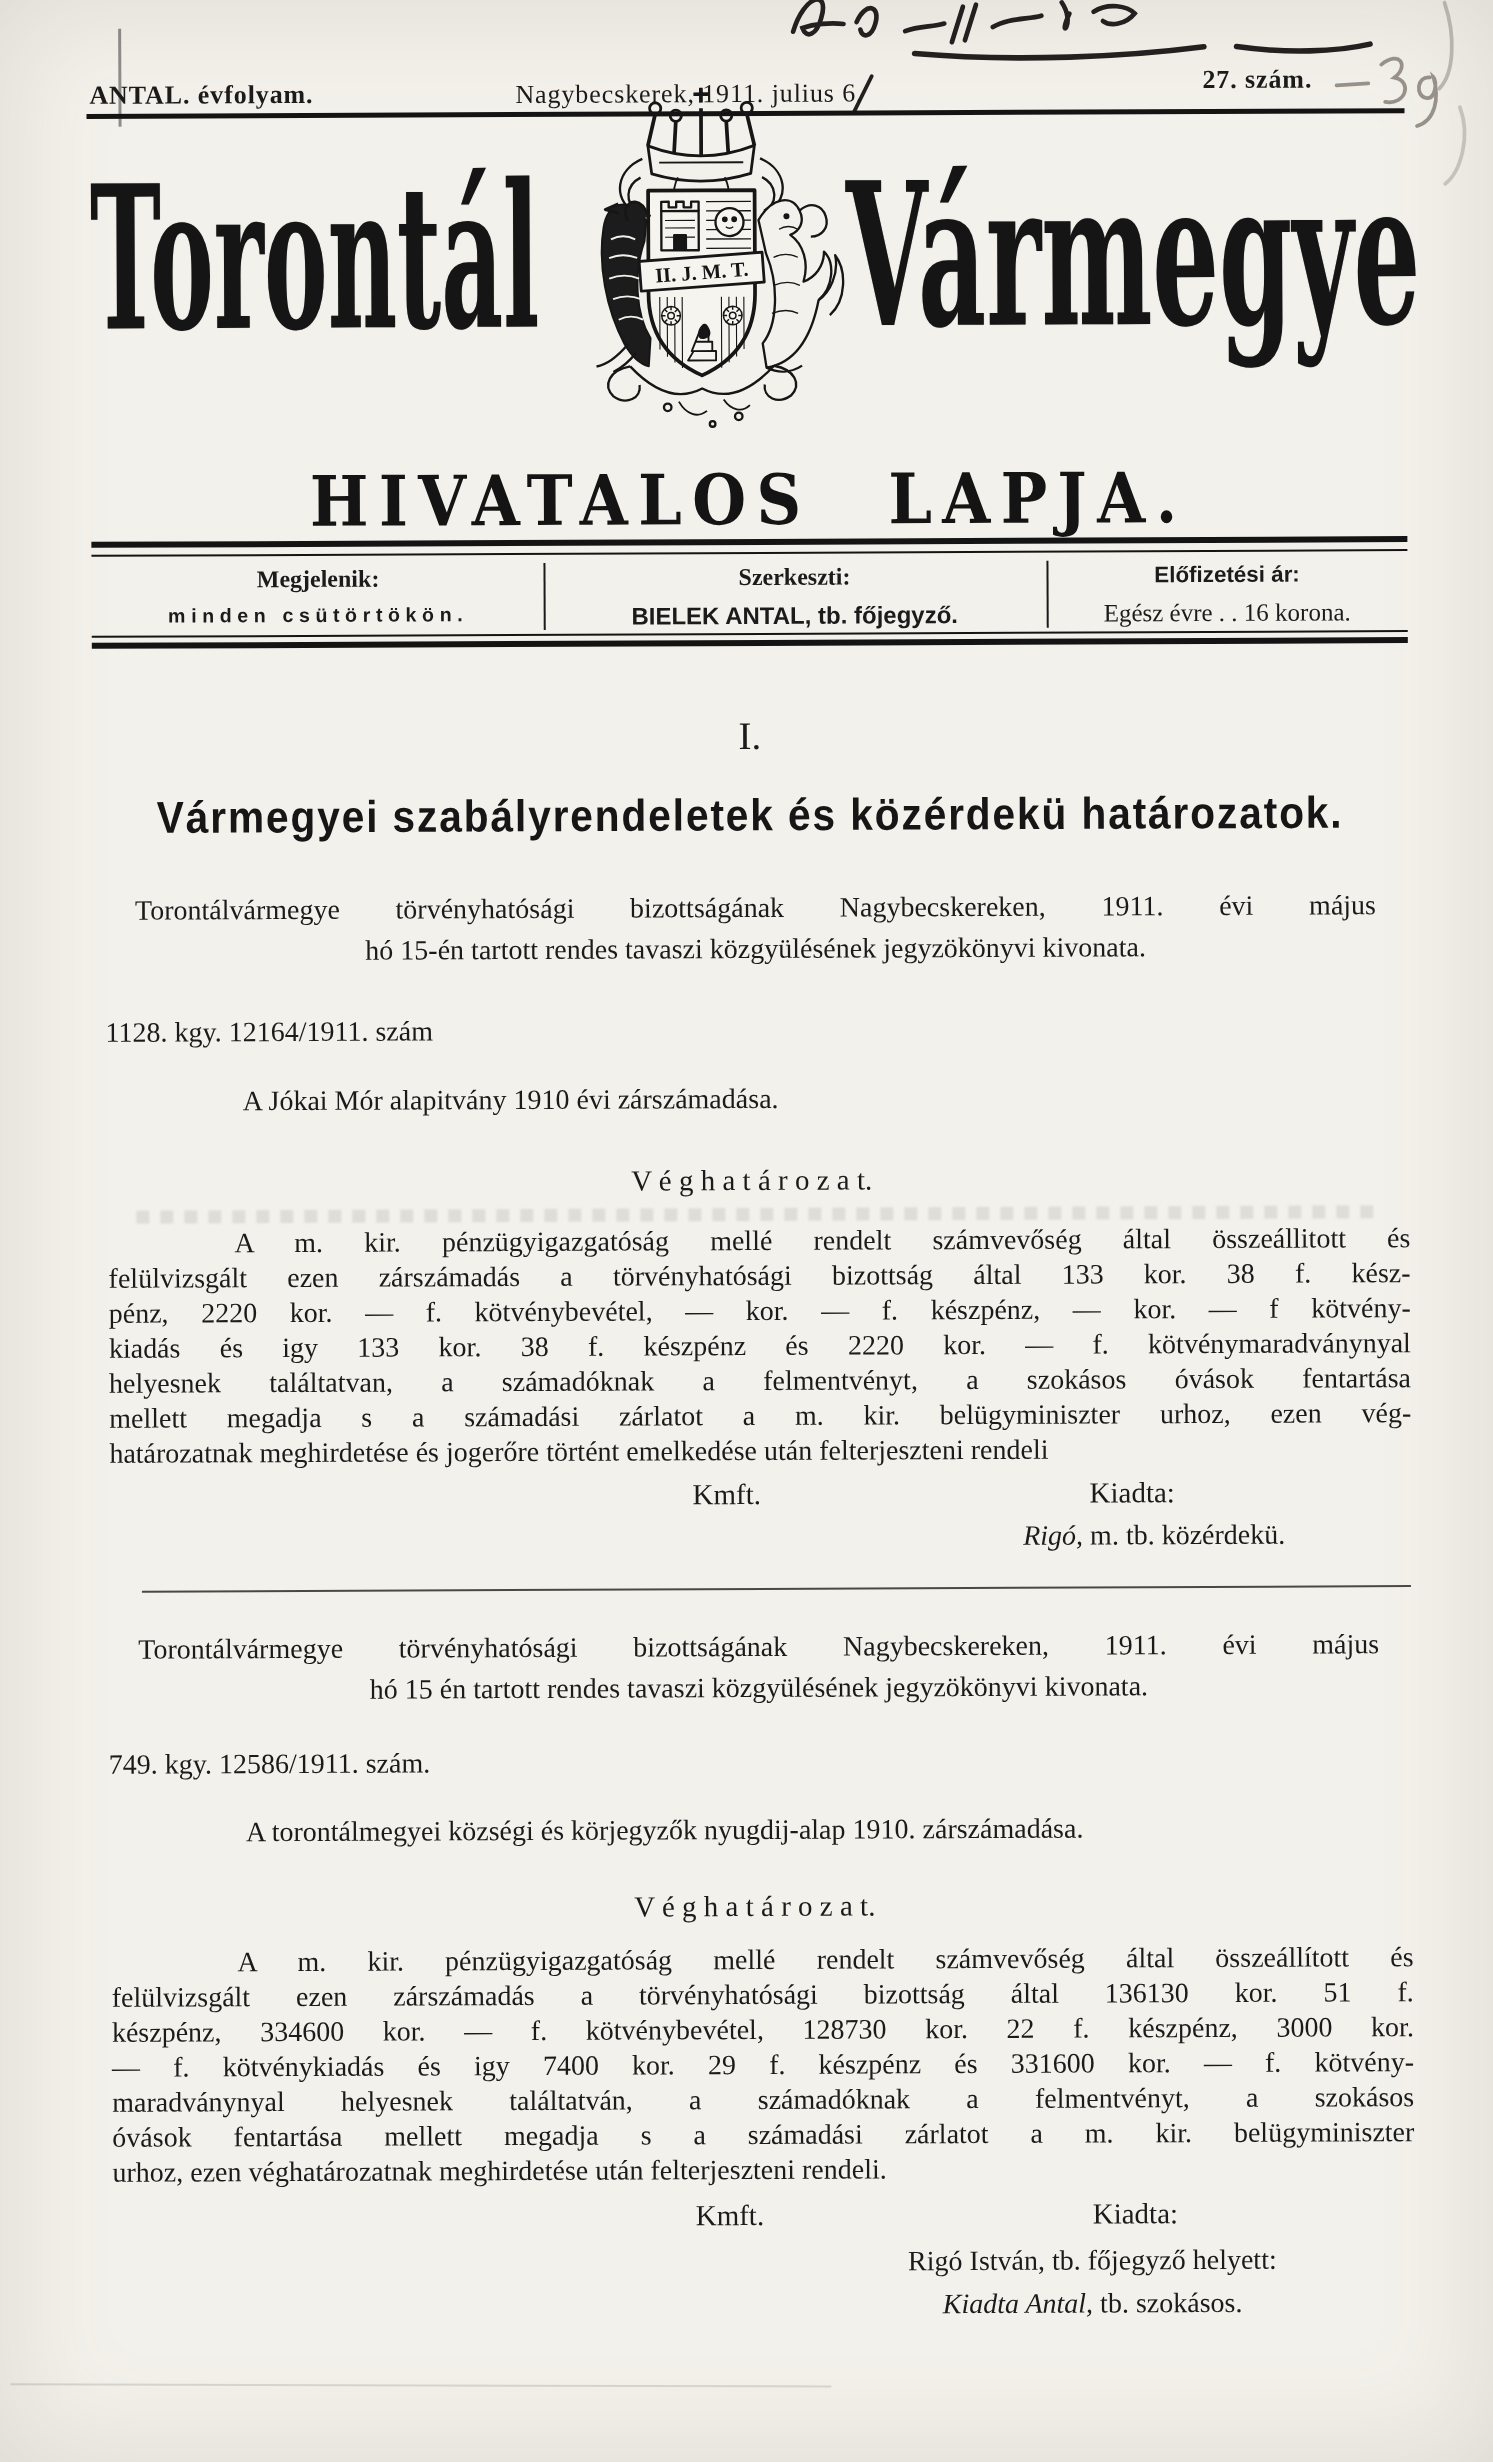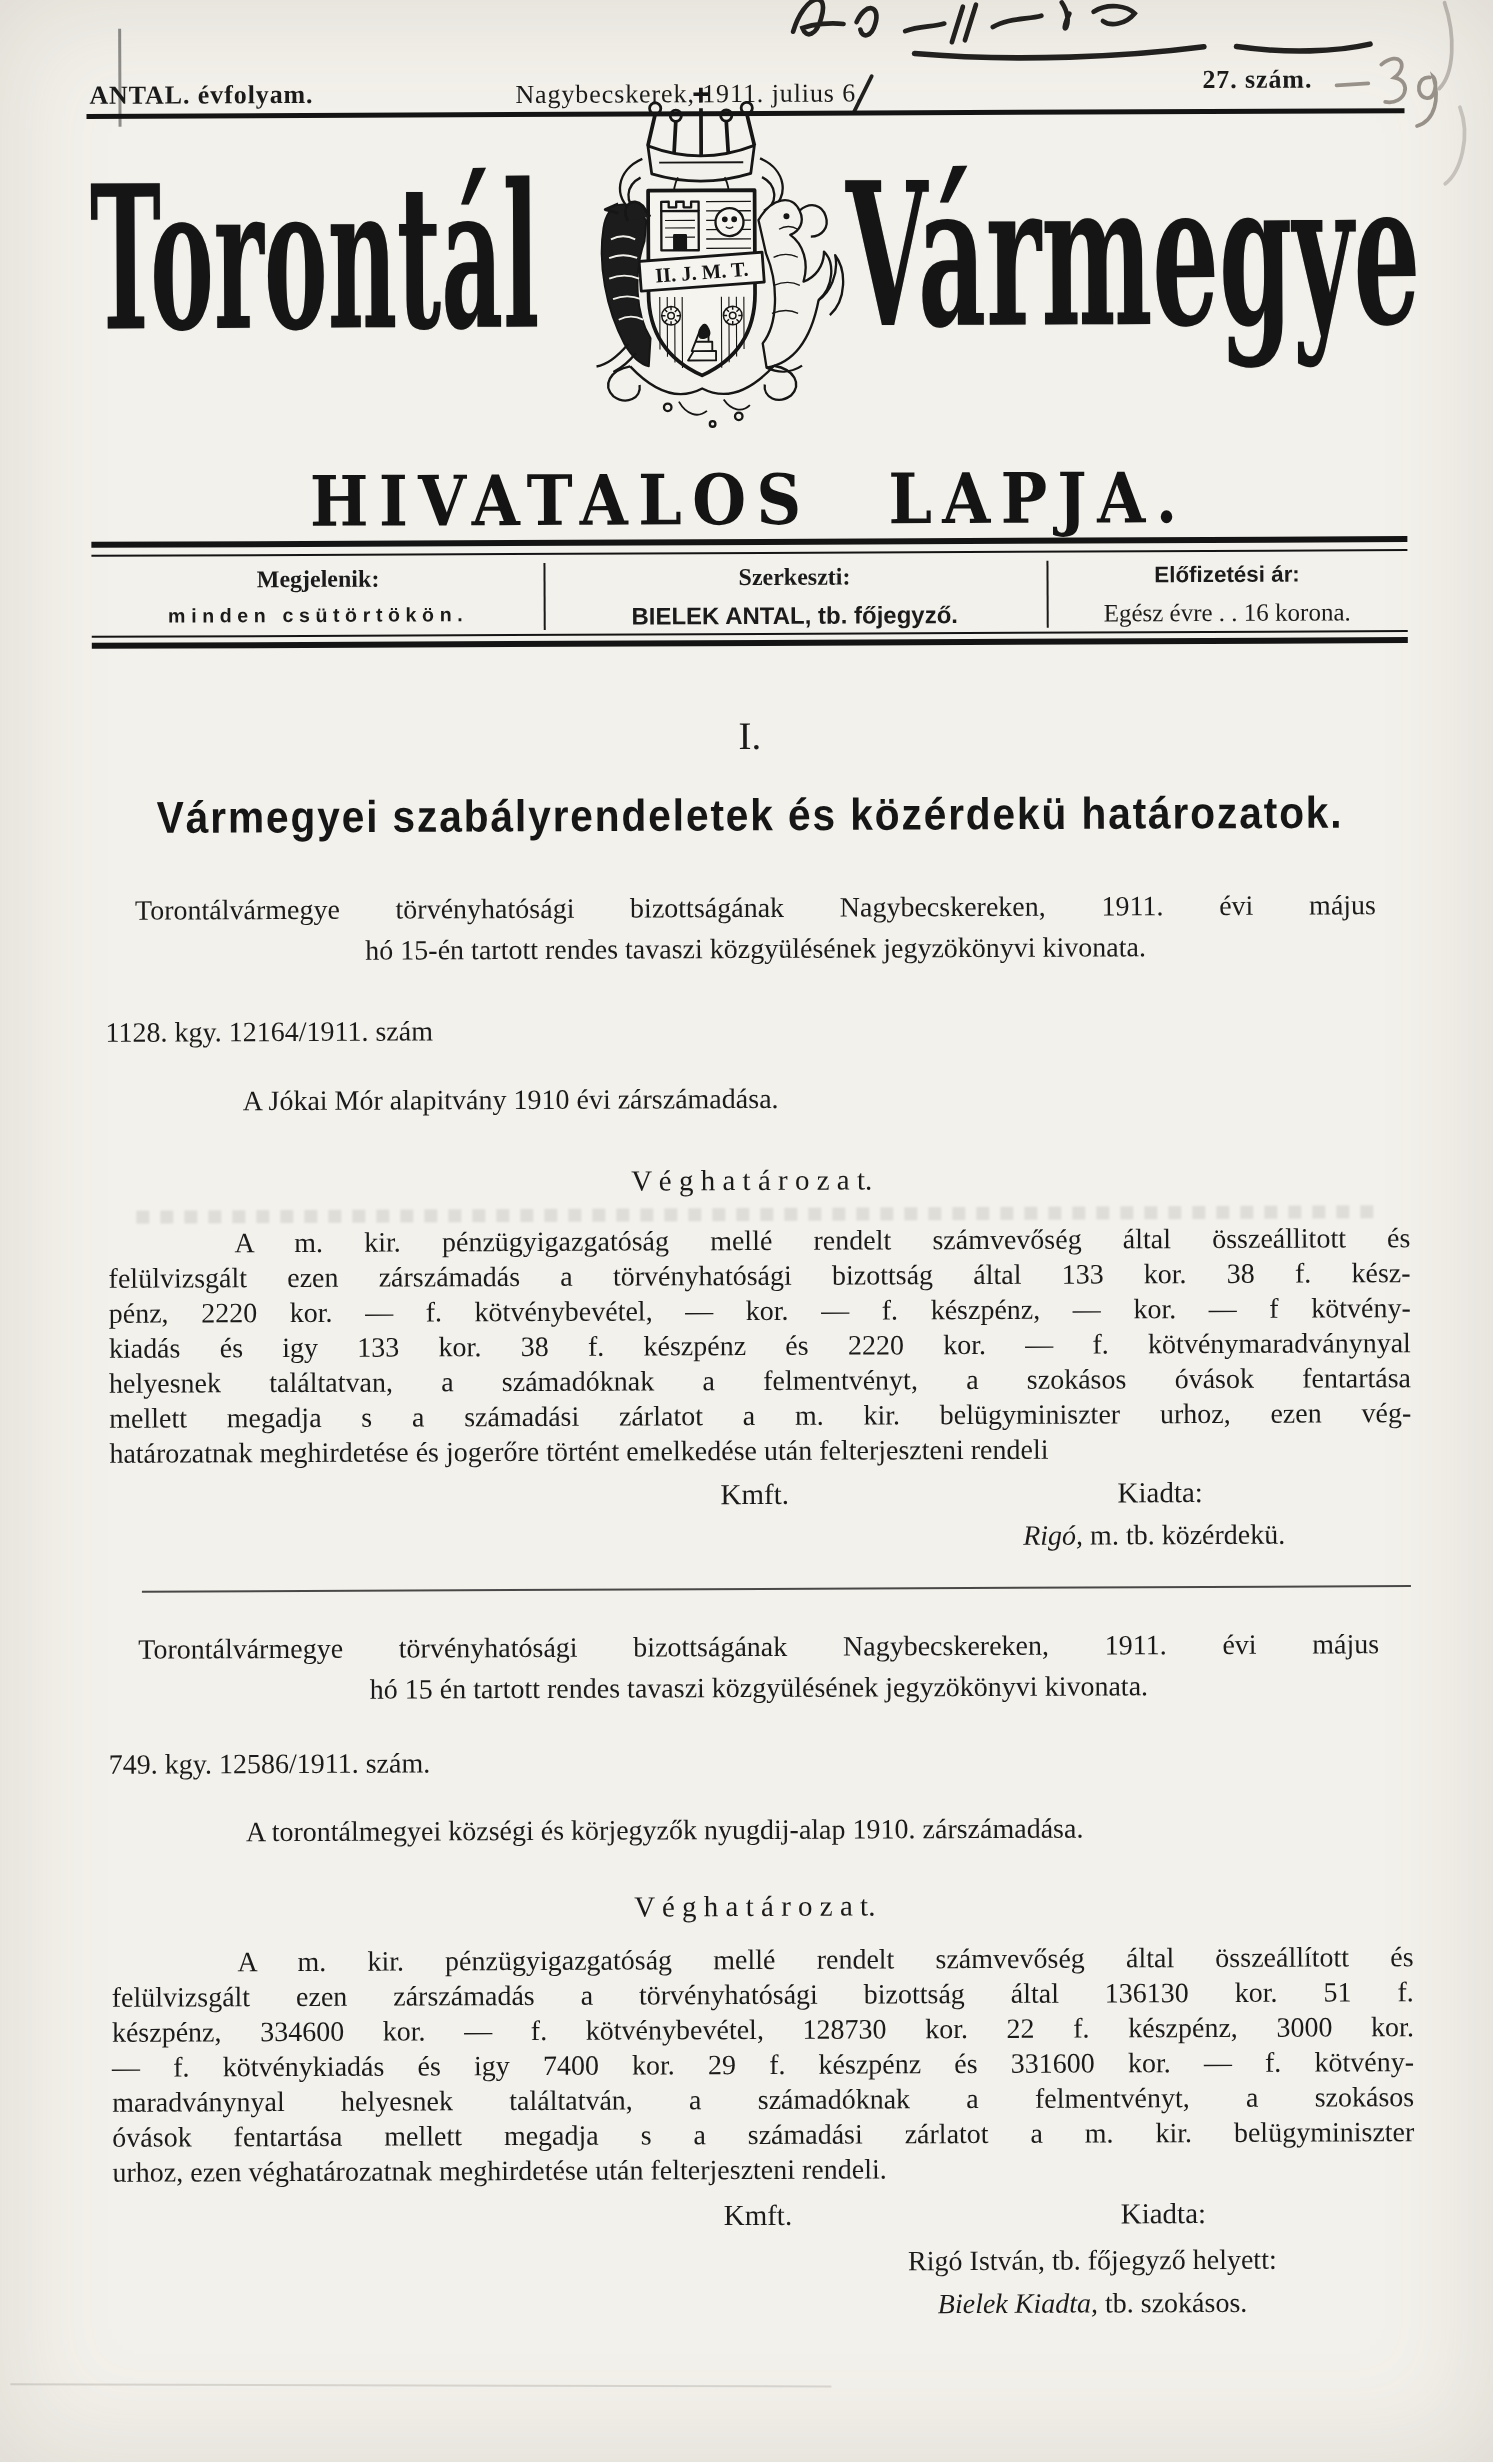--- a/index.html
+++ b/index.html
@@ -56,21 +56,21 @@
   .intro .l2{text-align:center;}
   .ref{font-size:28px;}
   .subject{font-size:28px;}
   .vegh{width:100%;text-align:center;font-size:29px;}
 
   .bodypara{left:103px;width:1302px;font-size:28px;}
   .bline{height:35px;line-height:35px;text-align:justify;text-align-last:justify;white-space:normal;}
   .bline.first{text-indent:126px;}
   .bline.last{text-align-last:left;}
 
-  .closing{font-size:29px;margin-left:28px;}
+  .closing{font-size:29px;}
   .sig{text-align:center;font-size:28px;}
   .sig .name{font-style:italic;}
 
   
   #smudge{
     left:131px;top:1208px;width:1241px;height:13px;opacity:.55;filter:blur(1.1px);
     background:repeating-linear-gradient(90deg, rgba(40,40,40,.18) 0 13px, rgba(0,0,0,0) 13px 24px);
   }
   #left-crease{left:118px;top:26px;width:2.8px;height:98px;background:rgba(20,20,20,.45);filter:blur(0.4px);}
   #bottom-scanline{left:0;top:2383px;width:821px;height:1.9px;background:rgba(60,55,50,.15);transform:rotate(.4deg);}
@@ -260,20 +260,20 @@
         <div class="bline">készpénz, 334600 kor. — f. kötvénybevétel, 128730 kor. 22 f. készpénz, 3000 kor.</div>
         <div class="bline">— f. kötvénykiadás és igy 7400 kor. 29 f. készpénz és 331600 kor. — f. kötvény-</div>
         <div class="bline">maradványnyal helyesnek találtatván, a számadóknak a felmentvényt, a szokásos</div>
         <div class="bline">óvások fentartása mellett megadja s a számadási zárlatot a m. kir. belügyminiszter</div>
         <div class="bline last">urhoz, ezen véghatározatnak meghirdetése után felterjeszteni rendeli.</div>
       </div>
   <span class="abs closing" style="left:686px;top:2199px">Kmft.</span>
   <span class="abs closing" style="left:1083px;top:2199px">Kiadta:</span>
   <div class="abs sig" style="left:840px;top:2246px;width:485px">Rigó István, tb. főjegyző helyett:</div>
   <div class="abs sig" style="left:840px;top:2289px;width:485px">
-    <span class="name">Bielek Kiadta,</span><span> tb. szokásos.</span>
+    <span class="name">Kiadta Antal,</span><span> tb. szokásos.</span>
   </div>
 
   <div id="bottom-scanline" class="abs"></div>
 
 </div>
 </div>
 
 
 </body></html>

